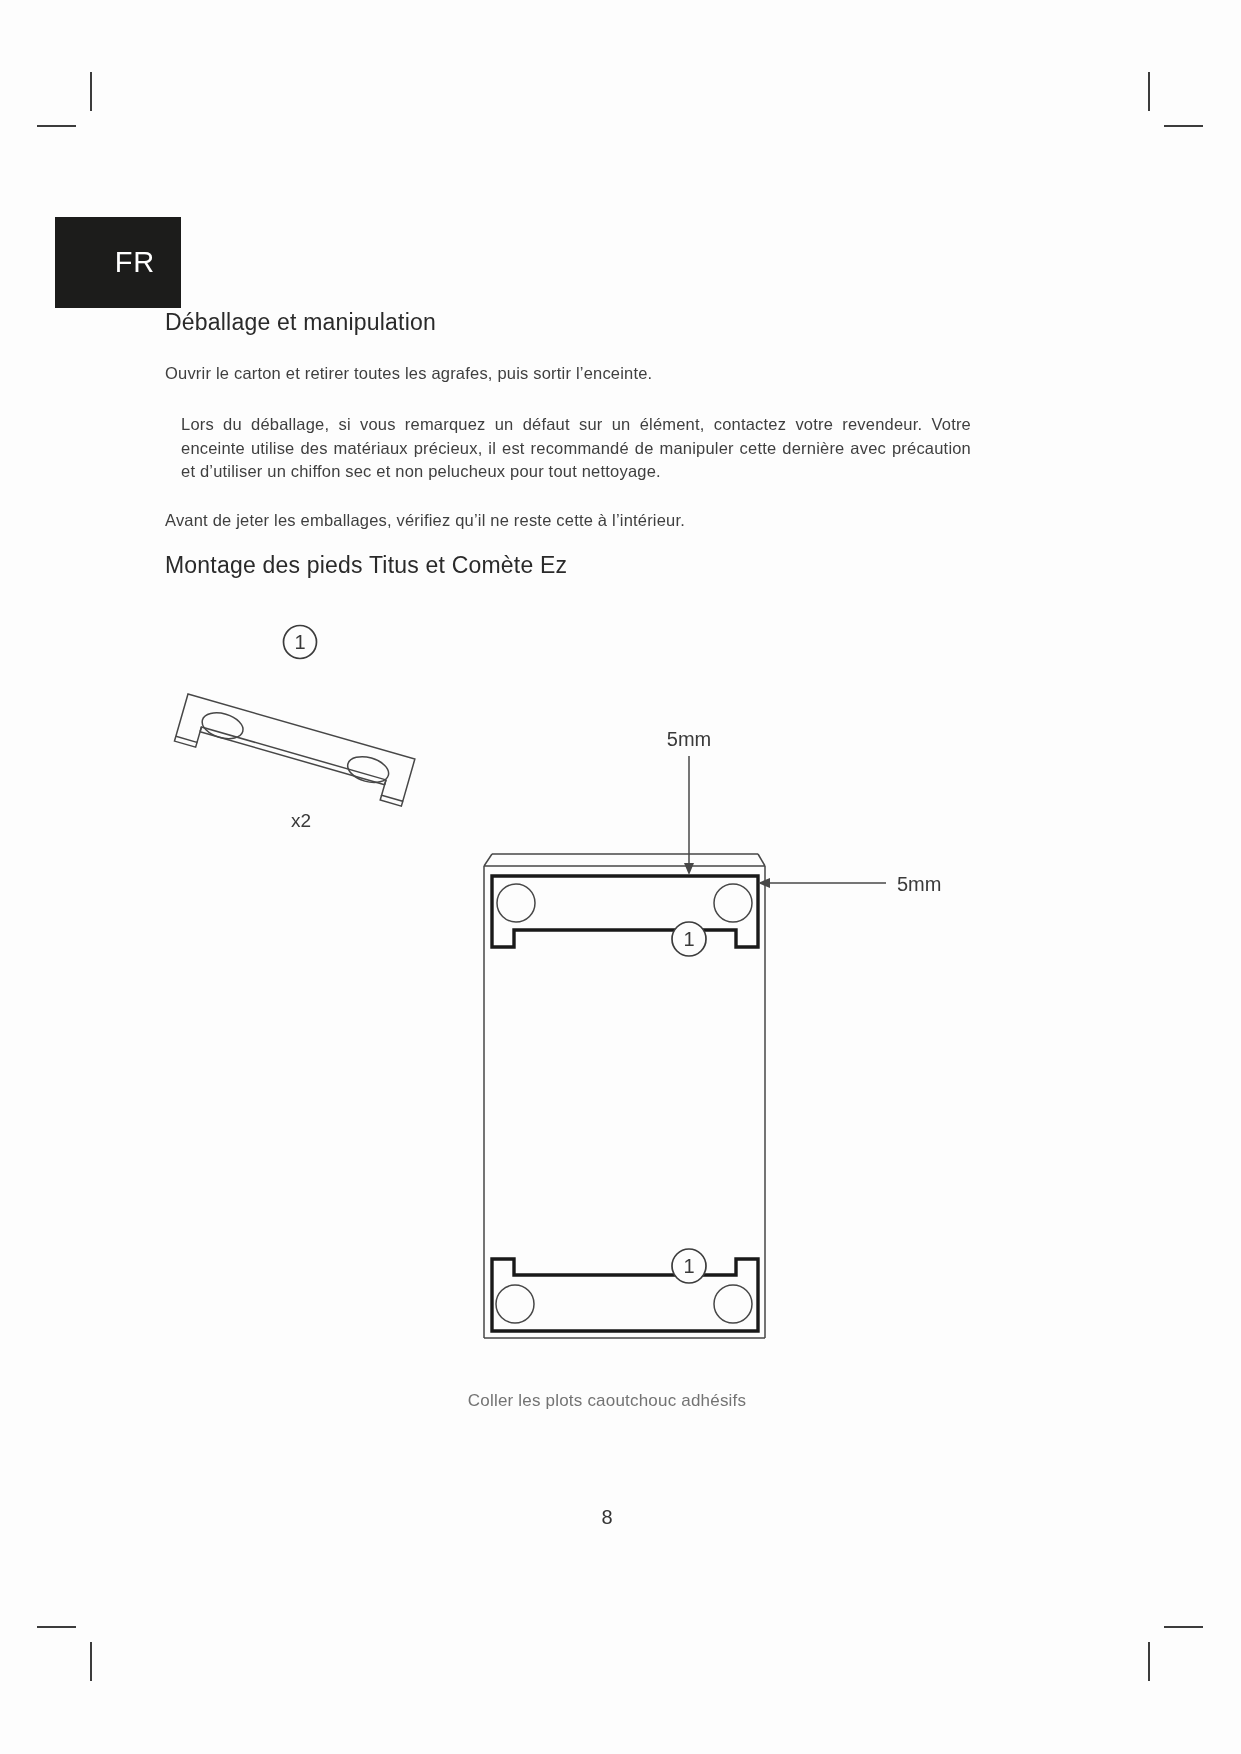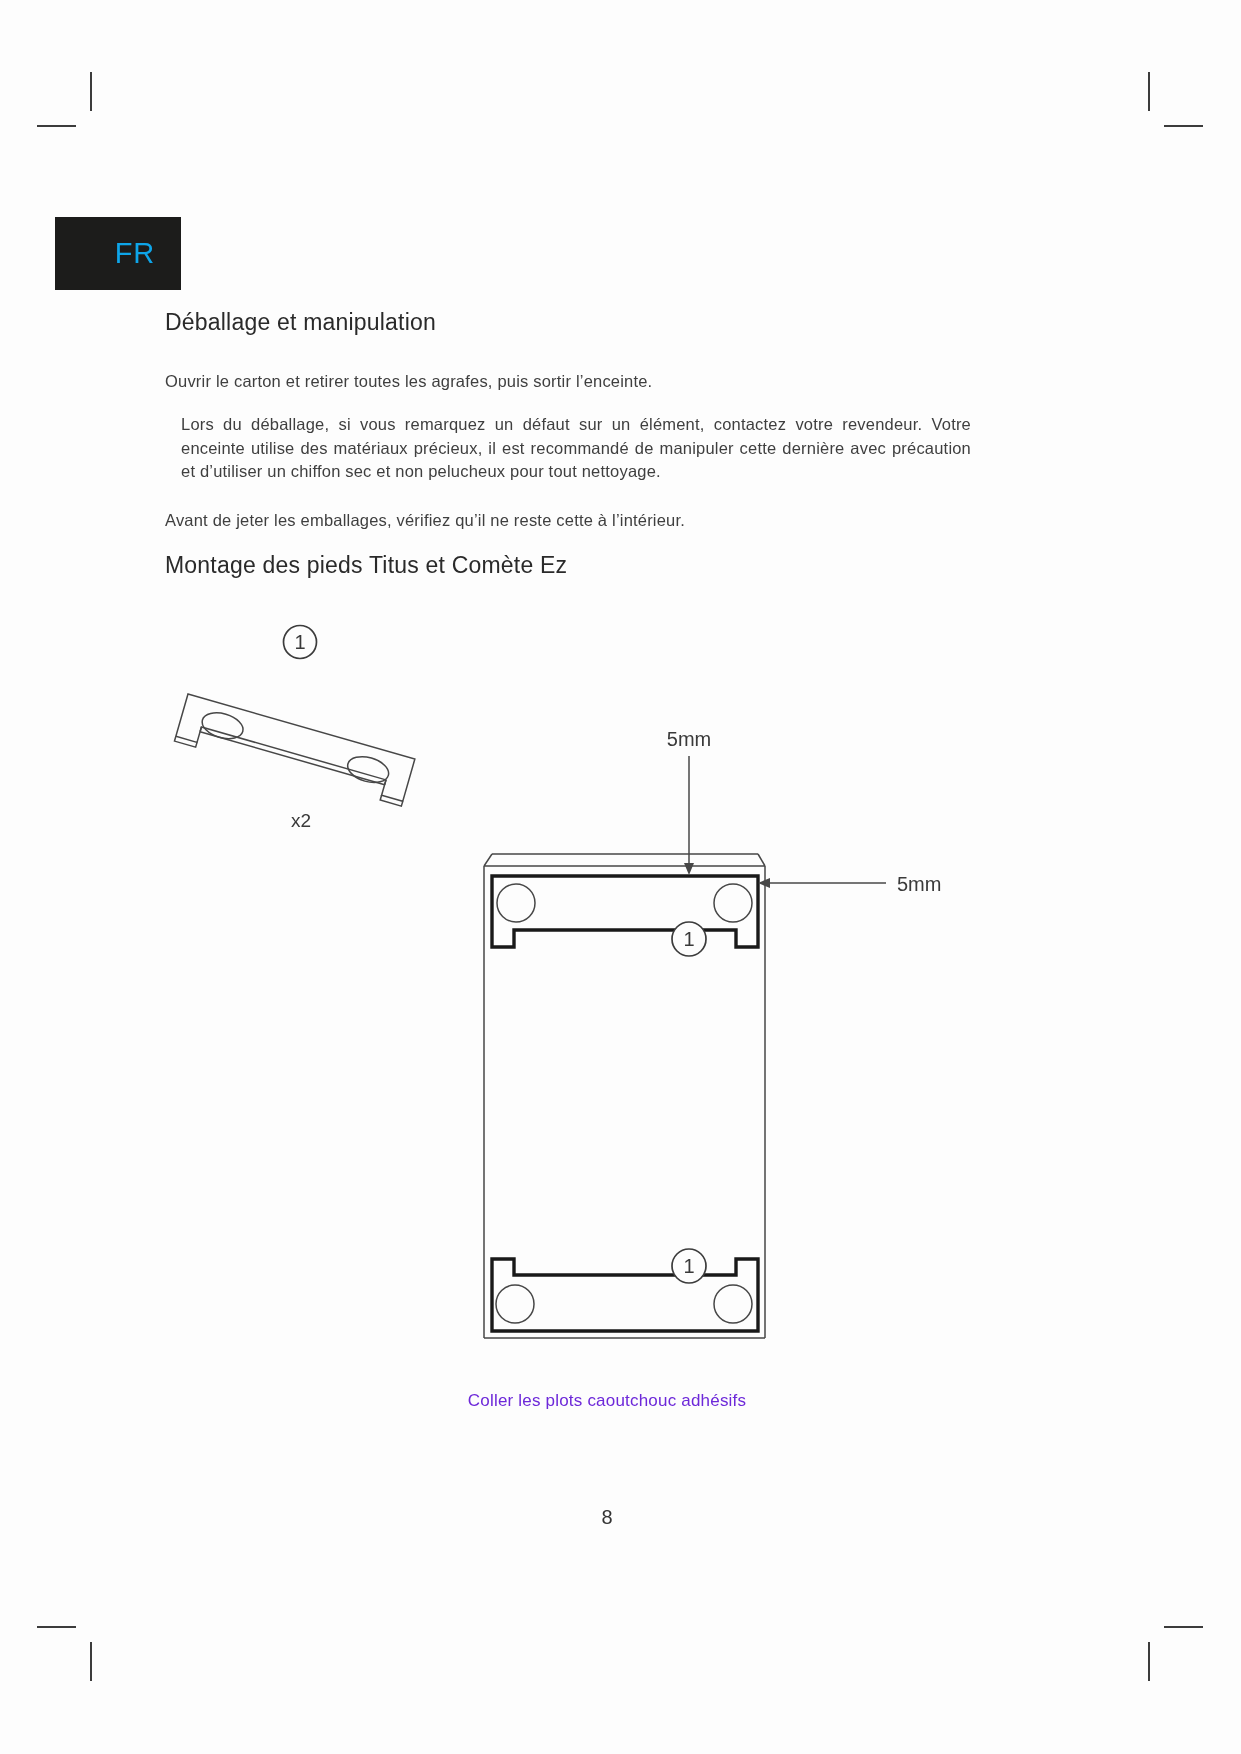--- a/index.html
+++ b/index.html
@@ -11,44 +11,44 @@
     overflow:hidden;
     font-family:"Liberation Sans",sans-serif;
     color:#3f3f3f;
   }
   
   .crop{position:absolute;background:#3c3c3c;}
   .crop.v{width:2px;height:39px;}
   .crop.h{width:39px;height:2px;}
   
   .badge{
-    position:absolute;left:55px;top:217px;width:126px;height:73px;
-    background:#1c1c1b;color:#0ea5e9;
+    position:absolute;left:55px;top:217px;width:126px;height:91px;
+    background:#1c1c1b;color:#ffffff;
     display:flex;align-items:center;justify-content:center;
     padding-left:34px;box-sizing:border-box;
     font-size:29px;letter-spacing:1px;
   }
   
   .h1,.h2{position:absolute;left:165px;width:790px;font-size:23px;font-weight:400;color:#2a2a2a;letter-spacing:.2px;}
   .h1{top:309px;}
   .h2{top:552px;}
   .para{position:absolute;left:165px;width:790px;font-size:16.5px;line-height:23.5px;color:#3f3f3f;letter-spacing:.2px;}
-  .p1{top:370px;}
+  .p1{top:362px;}
   .p2{top:413px;text-align:justify;margin-left:16px;}
   .p3{top:509px;}
   
   svg.diagram{position:absolute;left:0;top:0;width:1241px;height:1754px;}
   .thin{stroke:#474747;stroke-width:1.5;fill:none;}
   .thick{stroke:#191919;stroke-width:3.4;fill:none;}
   .callout-circle{stroke:#3c3c3c;stroke-width:1.7;fill:#fdfdfd;}
   .arrow{fill:#474747;stroke:none;}
   .svg-label{font-family:"Liberation Sans",sans-serif;font-size:20px;fill:#3a3a3a;}
   .svg-label.small{font-size:19px;}
   
-  .caption{position:absolute;left:0;top:1391px;width:1214px;text-align:center;font-size:17px;color:#6d28d9;letter-spacing:.2px;}
+  .caption{position:absolute;left:0;top:1391px;width:1214px;text-align:center;font-size:17px;color:#737373;letter-spacing:.2px;}
   .folio{position:absolute;left:0;top:1506px;width:1214px;text-align:center;font-size:20px;color:#333333;}
 </style>
 </head>
 <body>
 
 <div class="page">
 
   <div class="crop v" style="left:90px;top:72px;"></div>
   <div class="crop h" style="left:37px;top:125px;"></div>
   <div class="crop v" style="left:1148px;top:72px;"></div>

